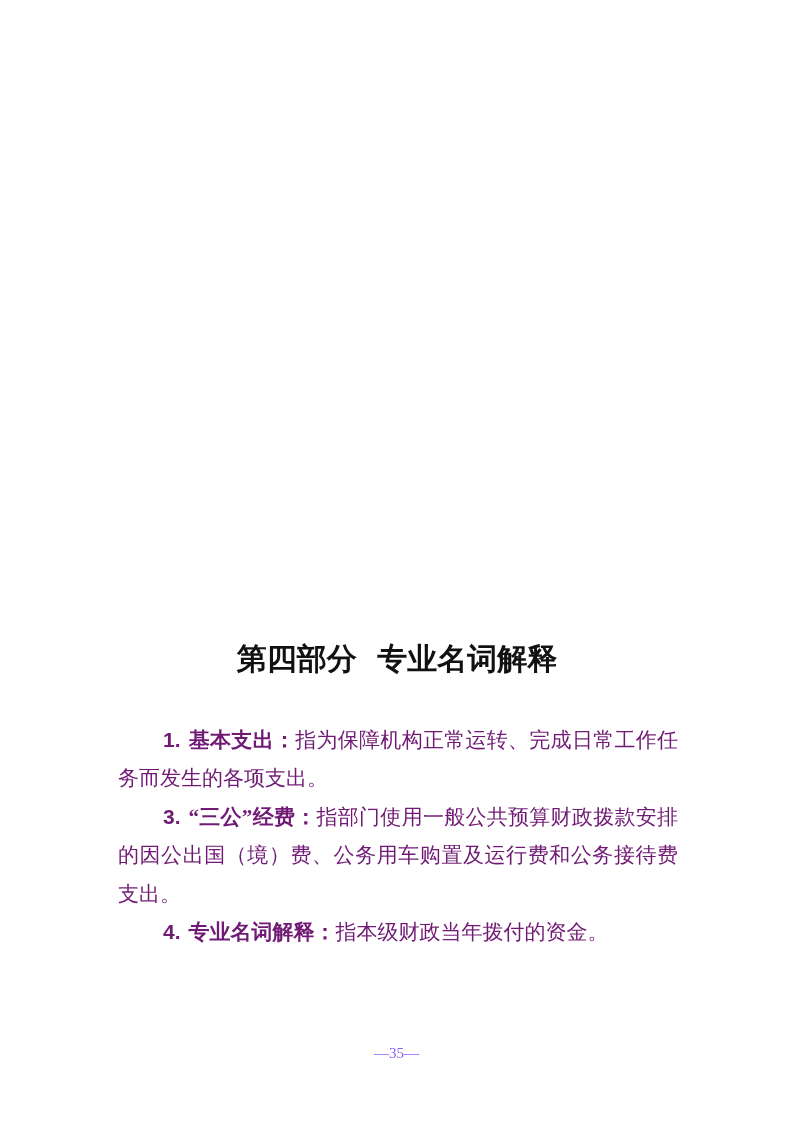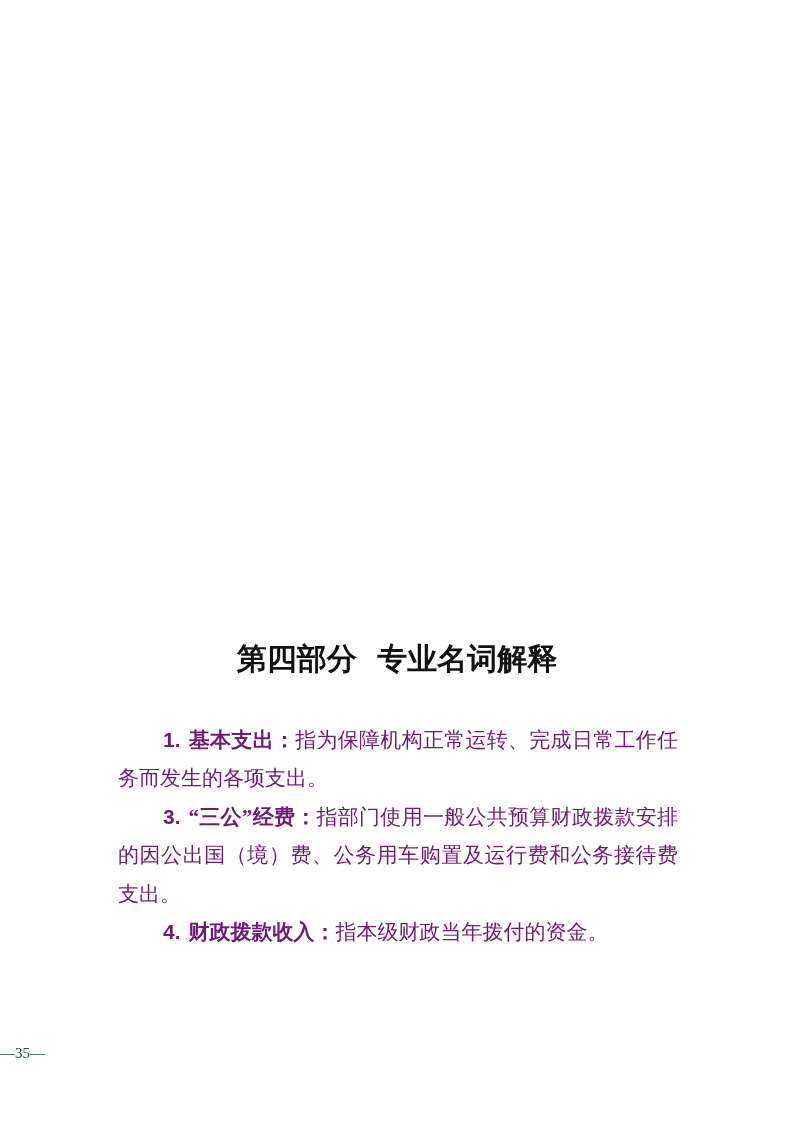--- a/index.html
+++ b/index.html
@@ -53,25 +53,25 @@
     margin-right: 8px;
   }
   .def-term {
     font-weight: 700;
   }
   .page-footer {
     position: absolute;
     top: 1043px;
     left: 0;
     width: 793px;
-    text-align: left;
+    text-align: center;
     font-family: "Liberation Serif", serif;
     font-size: 15px;
     line-height: 20px;
-    color: #14532d;
+    color: #8b5cf6;
   }
 </style>
 </head>
 <body>
 
 <div class="page">
 
   <div class="section-title">第四部分 专业名词解释</div>
 
   <div class="body-text">
@@ -79,20 +79,20 @@
     <p>
       <span class="def-num">1.</span><span class="def-term">基本支出：</span><span>指为保障机构正常运转、完成日常工作任务而发生的各项支出。</span>
     </p>
 
 
     <p>
       <span class="def-num">3.</span><span class="def-term">“三公”经费：</span><span>指部门使用一般公共预算财政拨款安排的因公出国（境）费、公务用车购置及运行费和公务接待费支出。</span>
     </p>
 
     <p>
-      <span class="def-num">4.</span><span class="def-term">财政拨款收入：</span><span>指本级财政当年拨付的资金。</span>
+      <span class="def-num">4.</span><span class="def-term">专业名词解释：</span><span>指本级财政当年拨付的资金。</span>
     </p>
 
   </div>
 
   <div class="page-footer">—35—</div>
 
 </div>
 
 </body></html>

